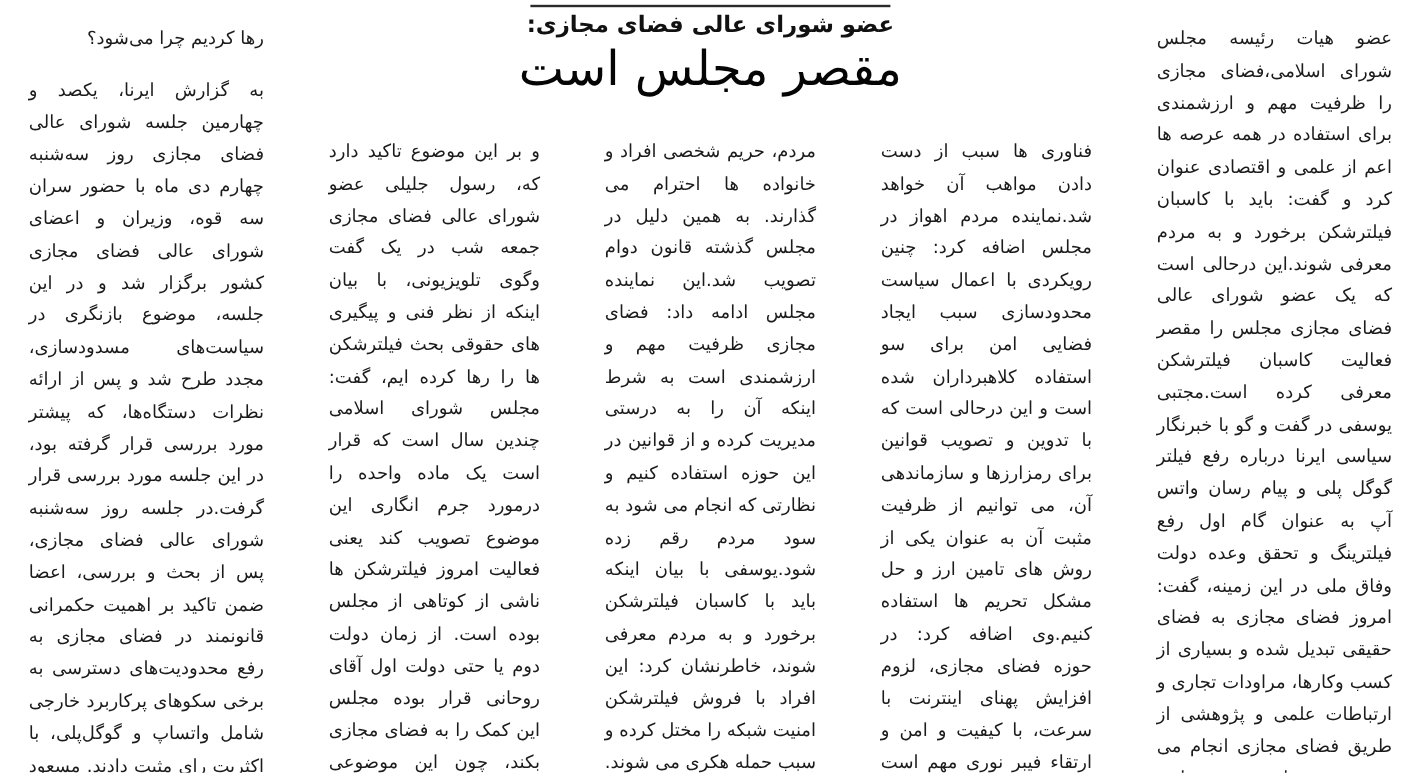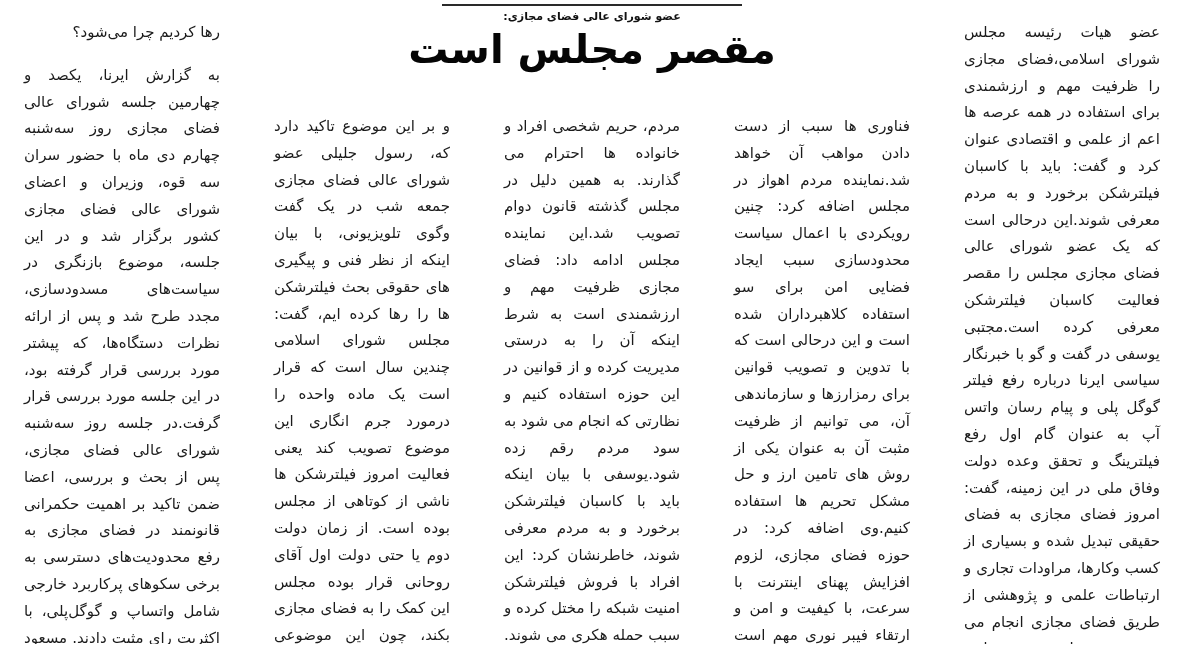--- a/index.html
+++ b/index.html
@@ -43,27 +43,27 @@
     align-items: center;
     justify-content: flex-start;
   }
   .header-rule {
     width: 300px;
     border-top: 2px solid #2a2a2a;
     margin-top: 1px;
   }
   .kicker {
     font-weight: bold;
-    font-size: 11px;
+    font-size: 19px;
     margin-top: 4px;
     color: #111;
     white-space: nowrap;
   }
   .headline {
-    font-weight: bold;
+    font-weight: normal;
     font-size: 40px;
     line-height: 48px;
     color: #050505;
     margin-top: 2px;
     letter-spacing: -0.5px;
     white-space: nowrap;
   }
   .middle-cols {
     display: flex;
     gap: 22px;

